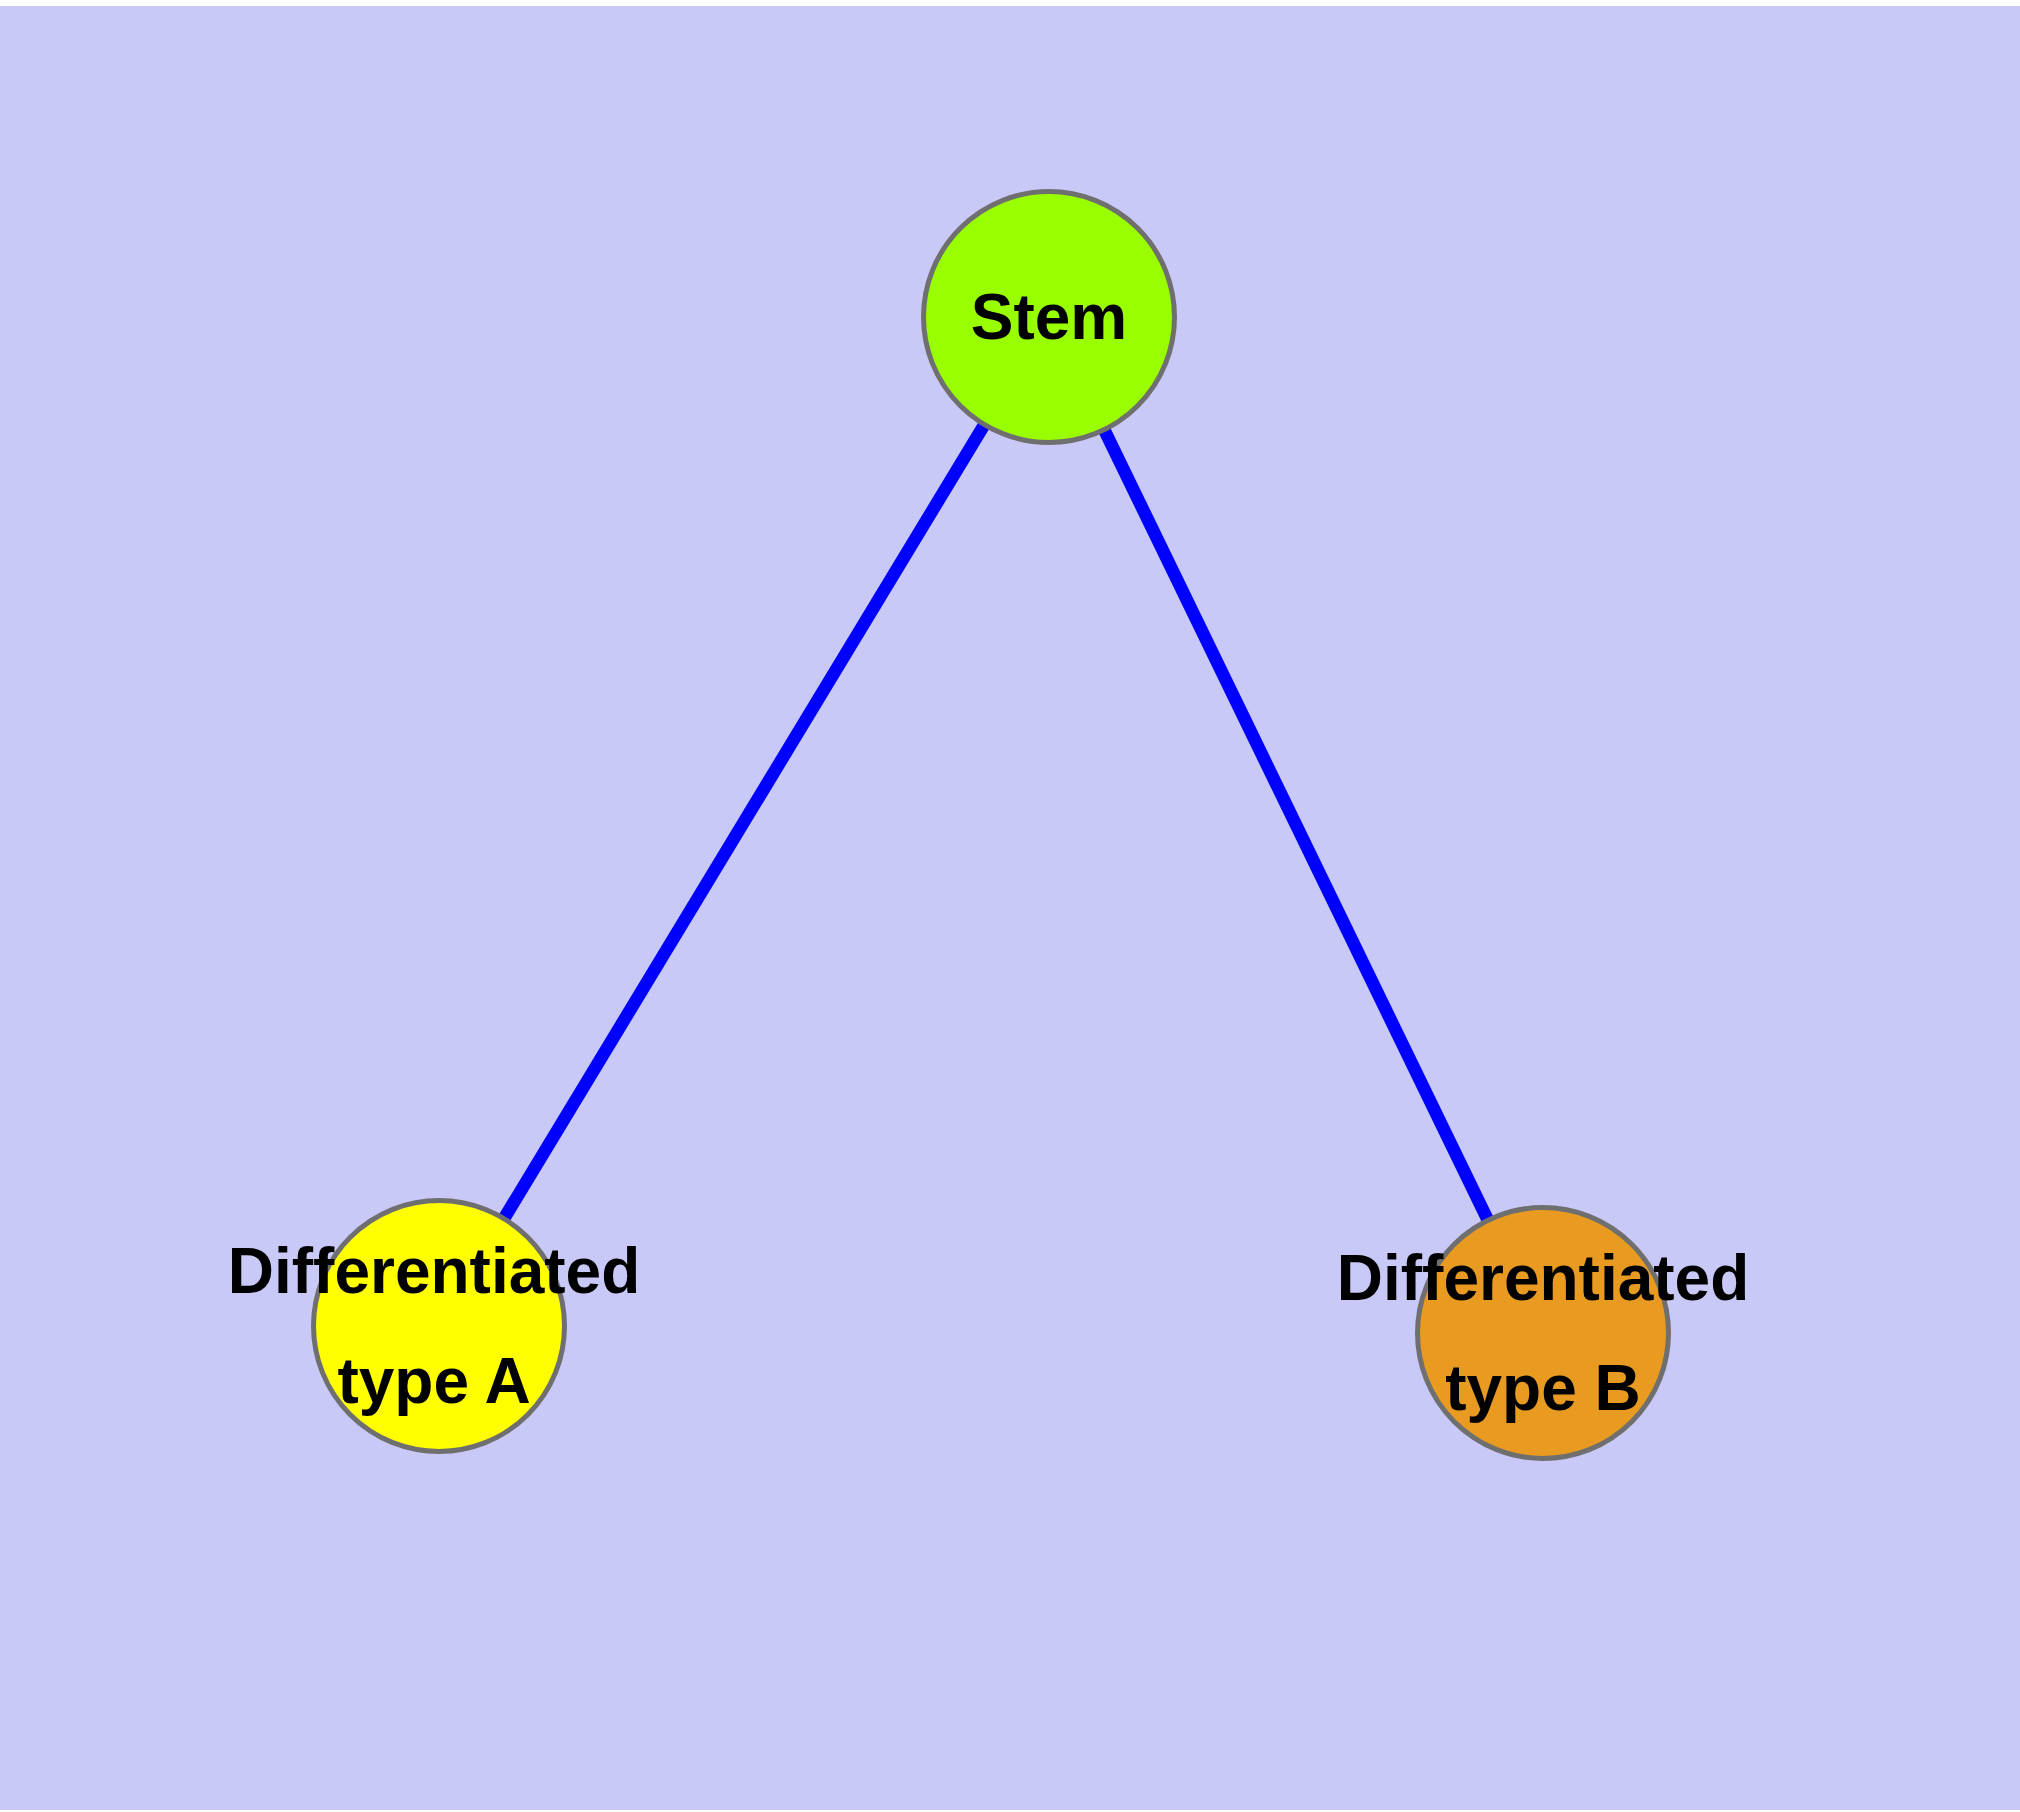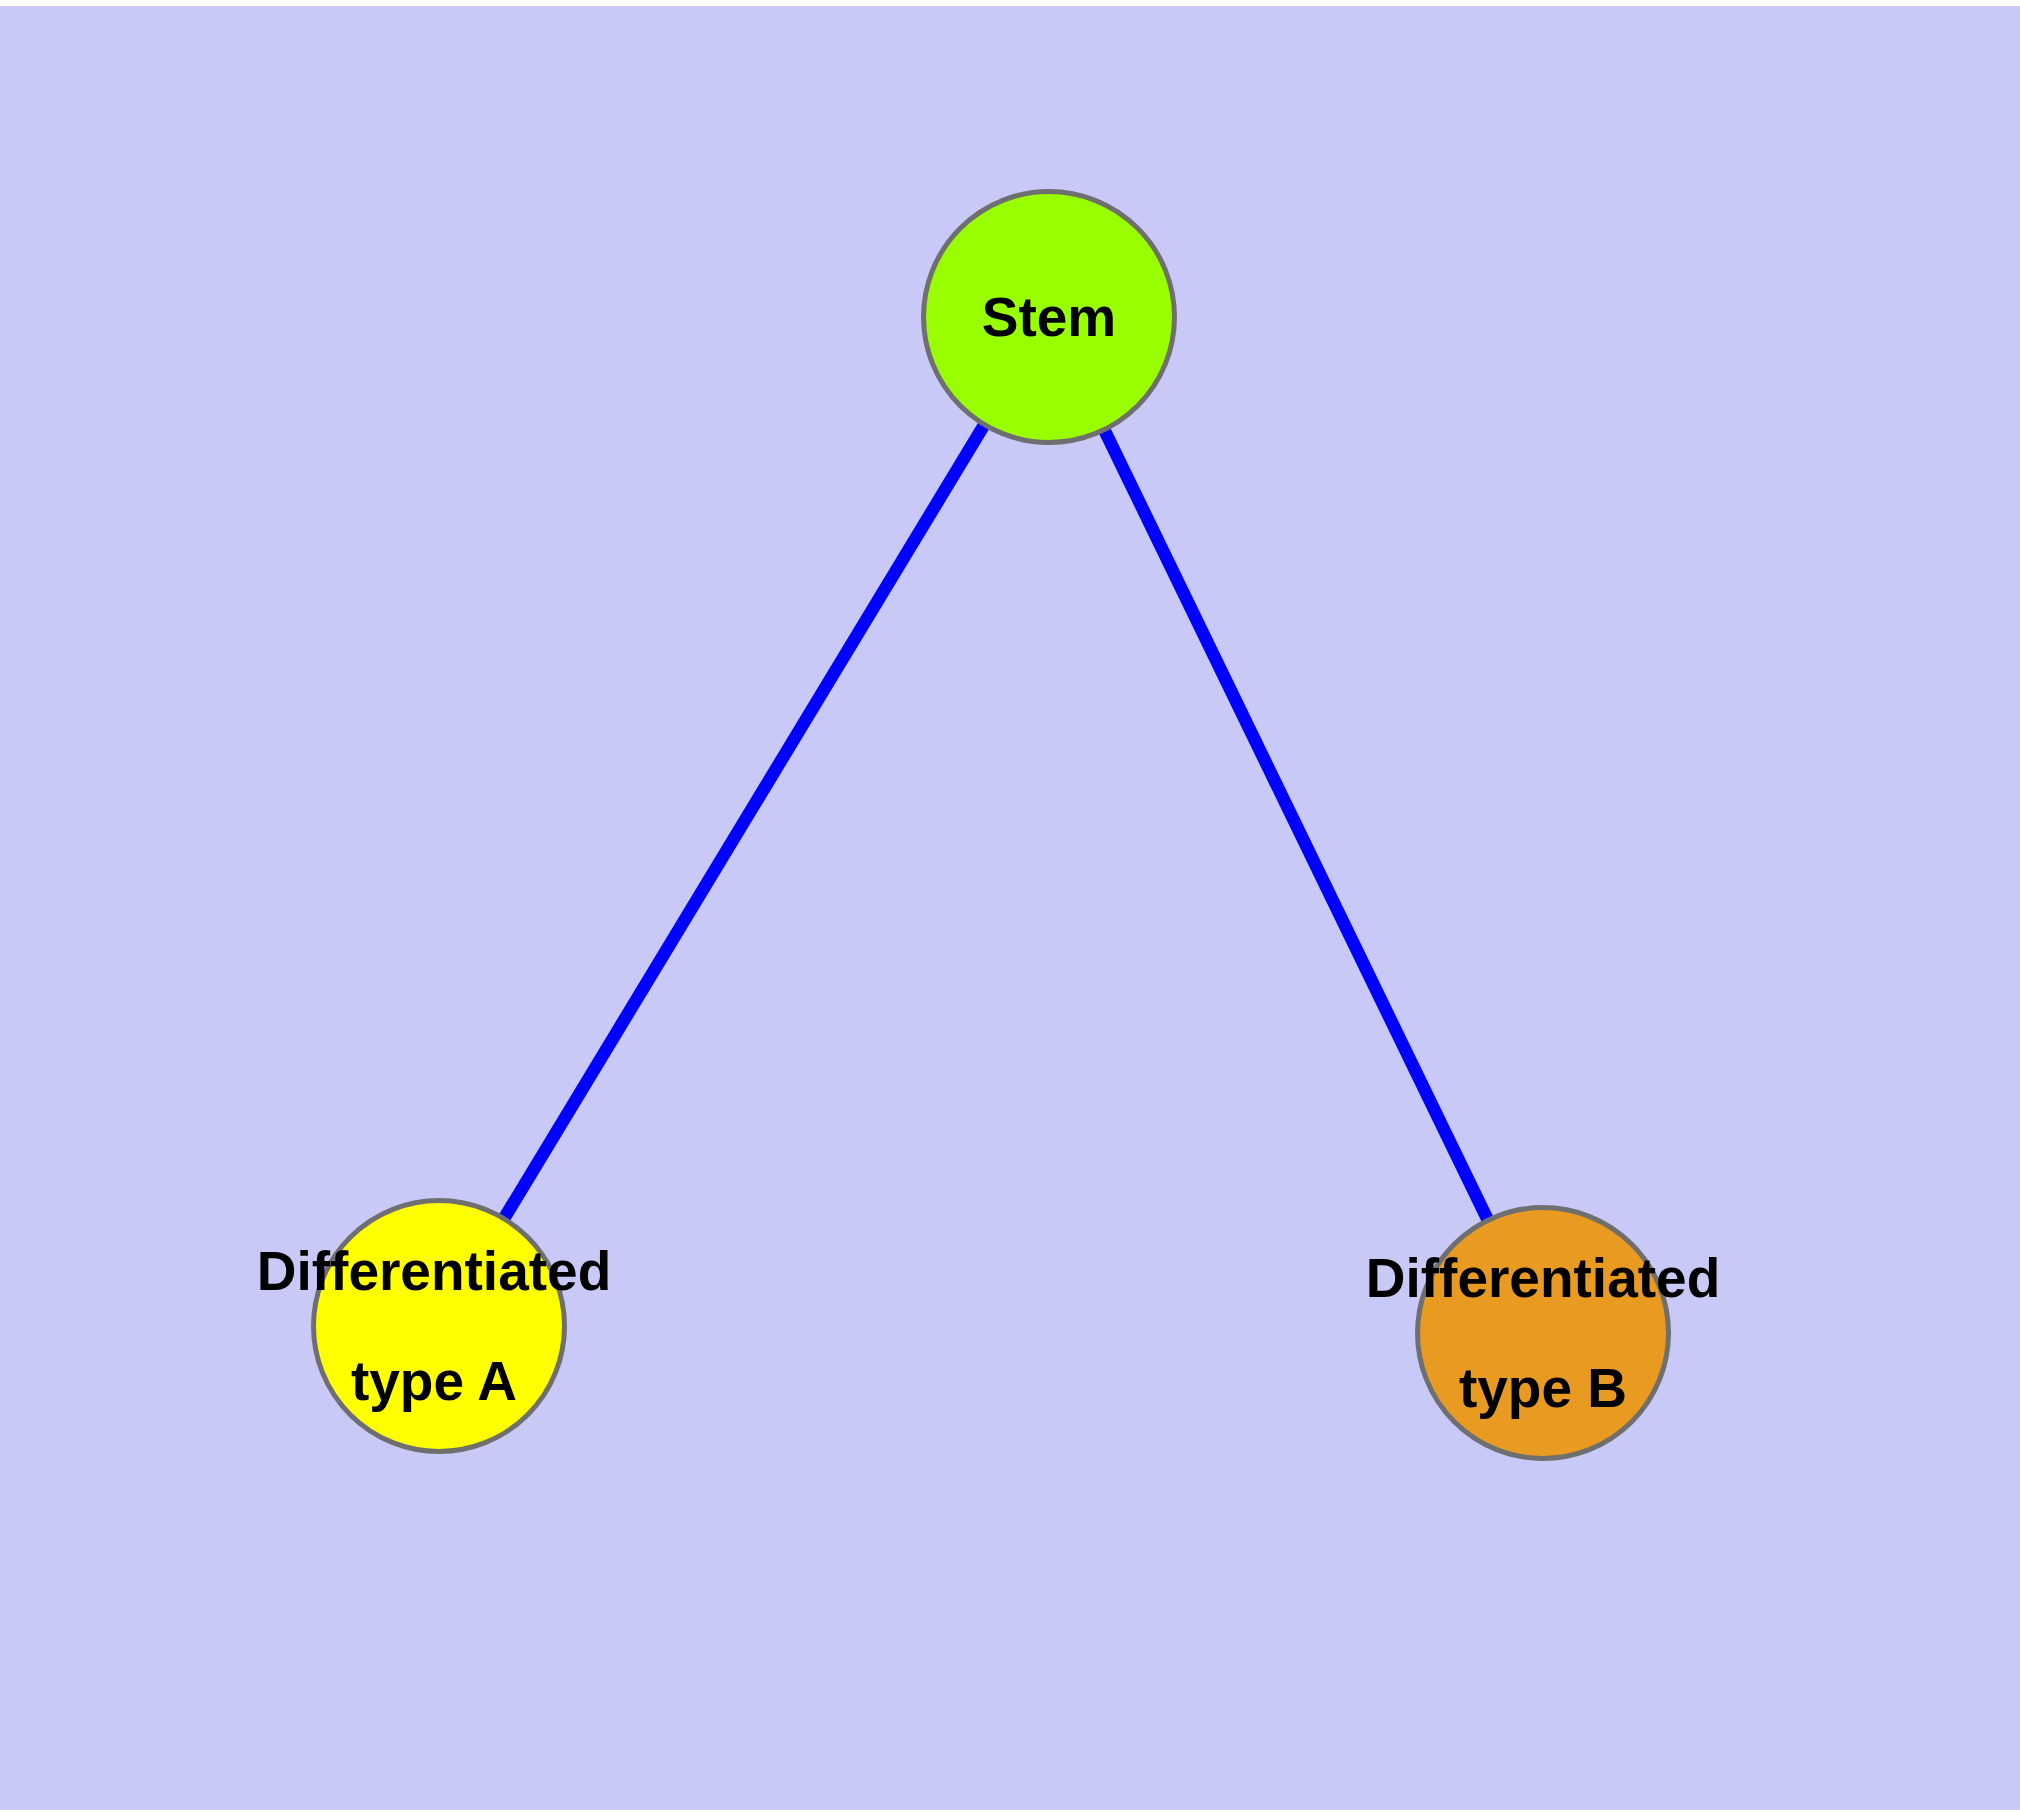--- a/index.html
+++ b/index.html
@@ -38,21 +38,21 @@
     border-radius: 50%;
     box-sizing: border-box;
   }
   .node-stem-circle  { left: 921px; top: 189px;  }
   .node-typea-circle { left: 311px;  top: 1198px; }
   .node-typeb-circle { left: 1415px; top: 1205px; }
   .node-label {
     position: absolute;
     transform: translate(-50%, -50%);
     font-weight: bold;
-    font-size: 55px;
+    font-size: 64px;
     line-height: 110px;
     color: #000000;
     text-align: center;
     white-space: pre-line;
     letter-spacing: 0;
   }
   .node-stem-label  { left: 1049px; top: 317px;  }
   .node-typea-label { left: 434px;  top: 1326px; }
   .node-typeb-label { left: 1543px; top: 1333px; }
 </style>

